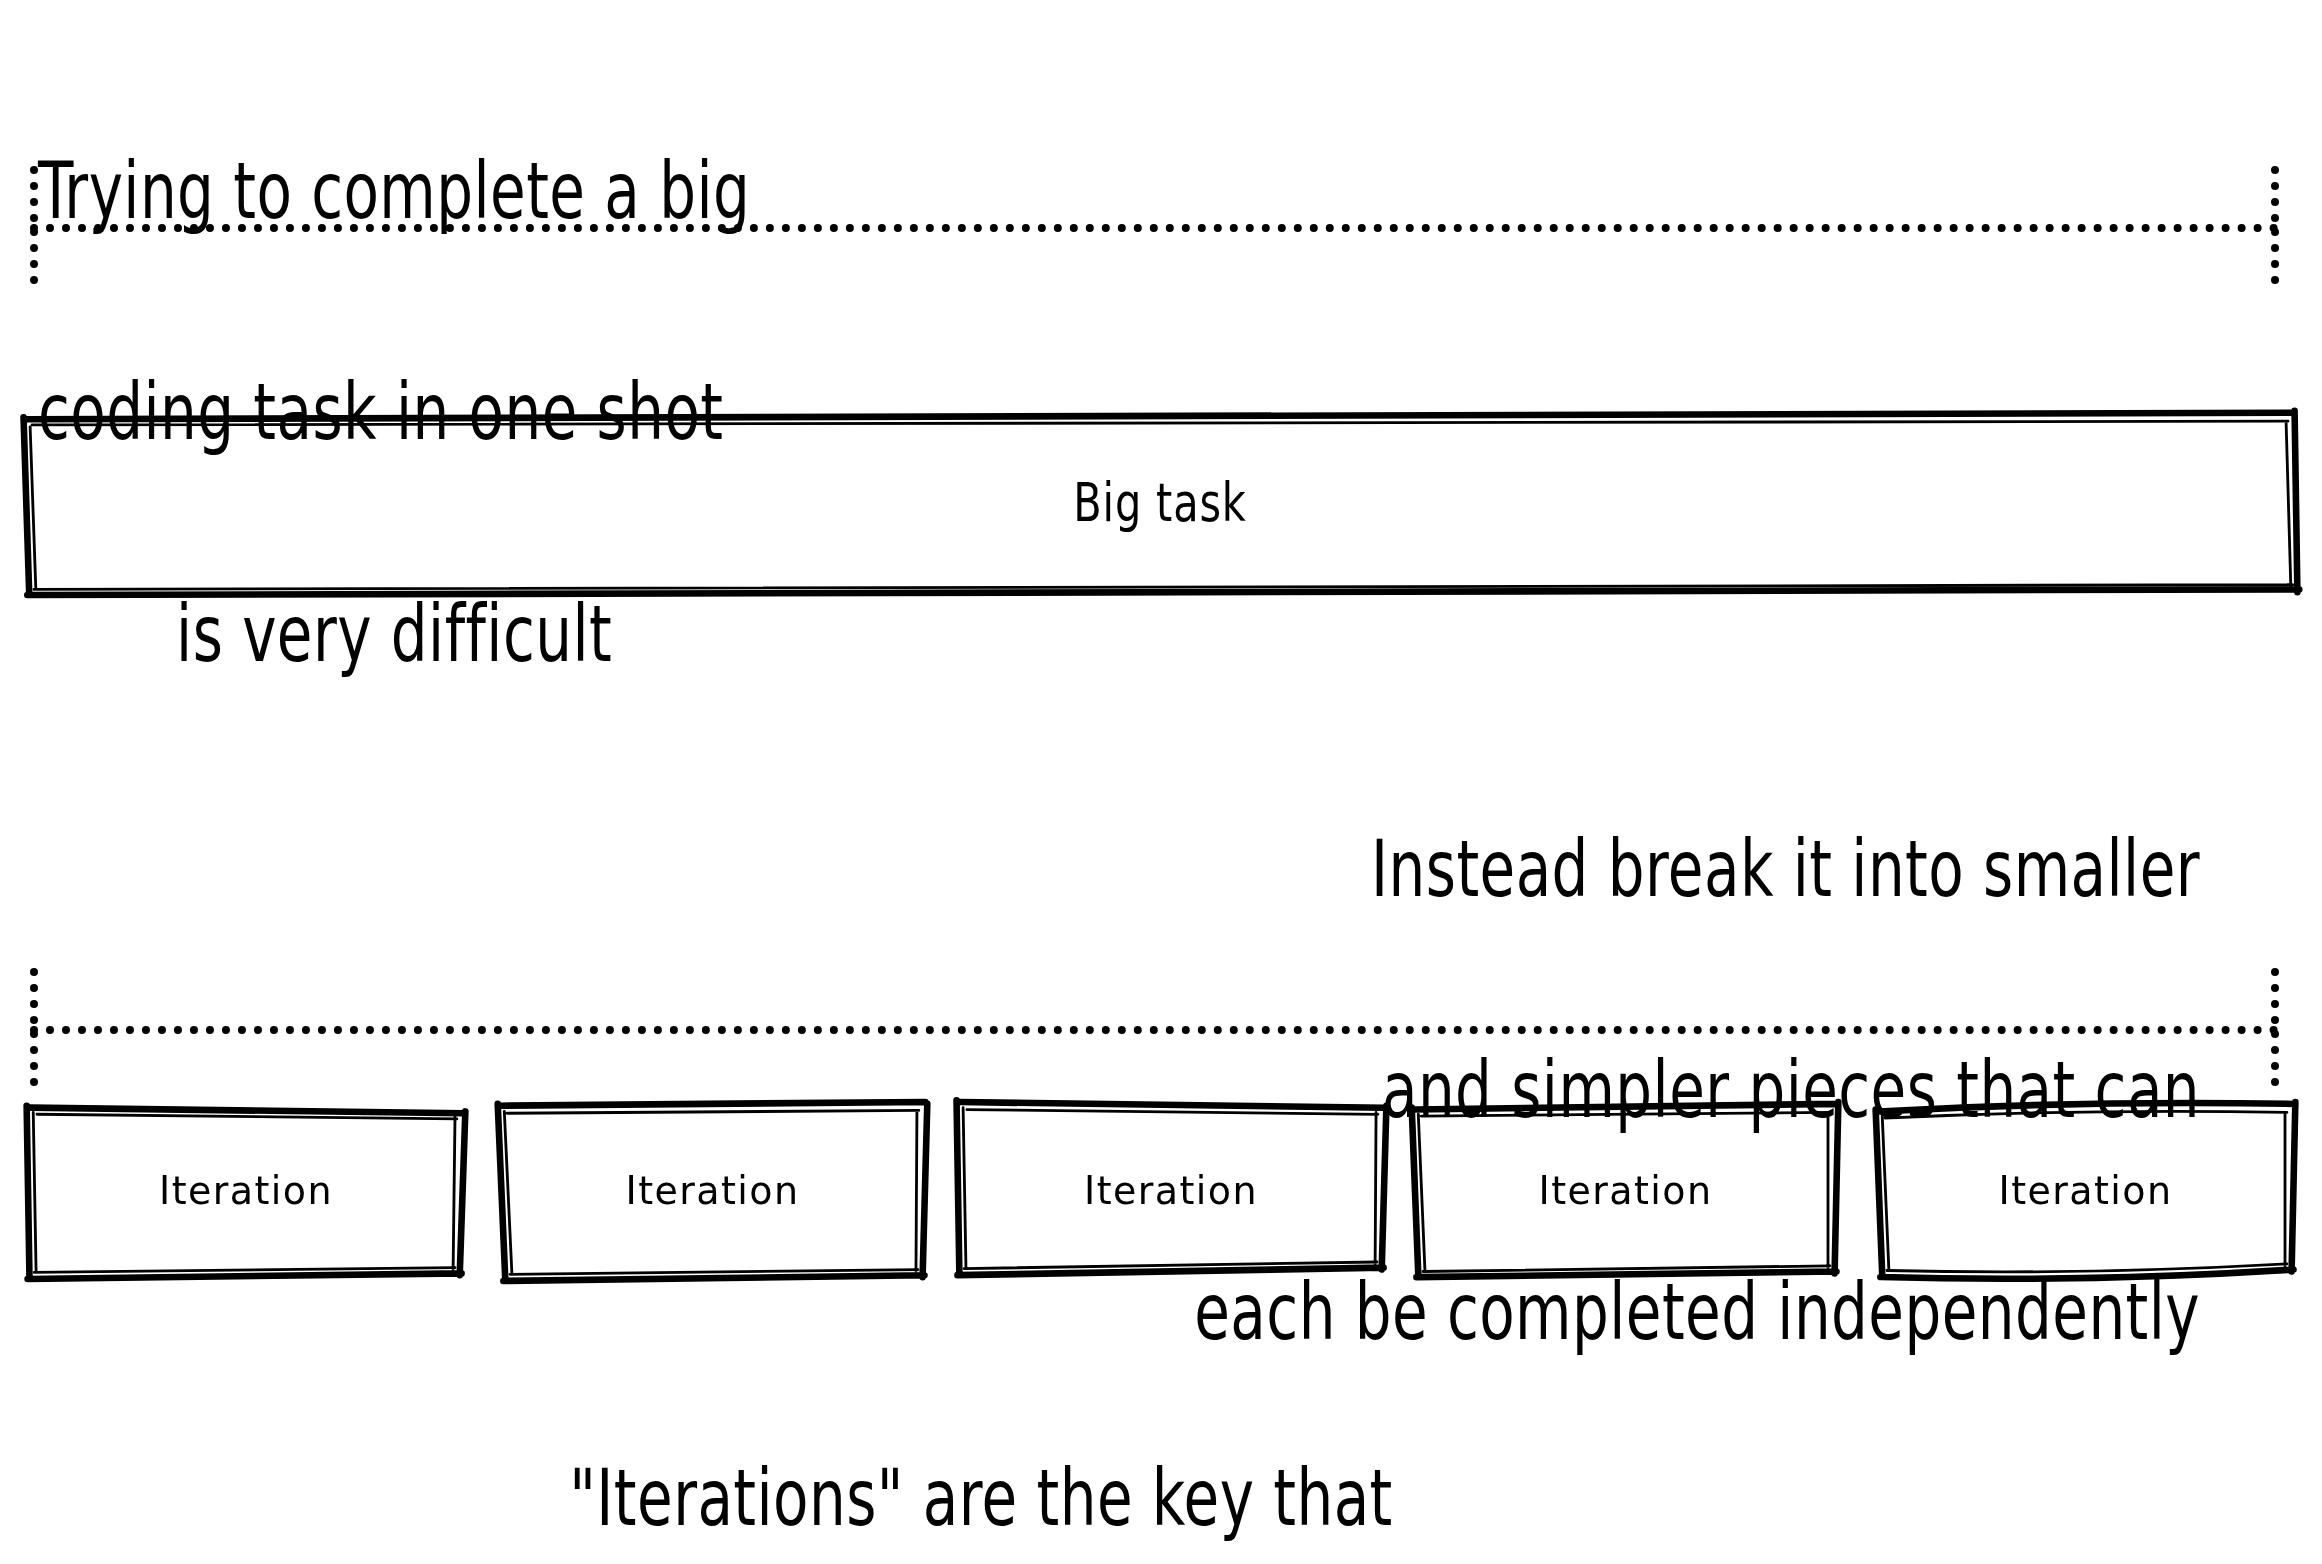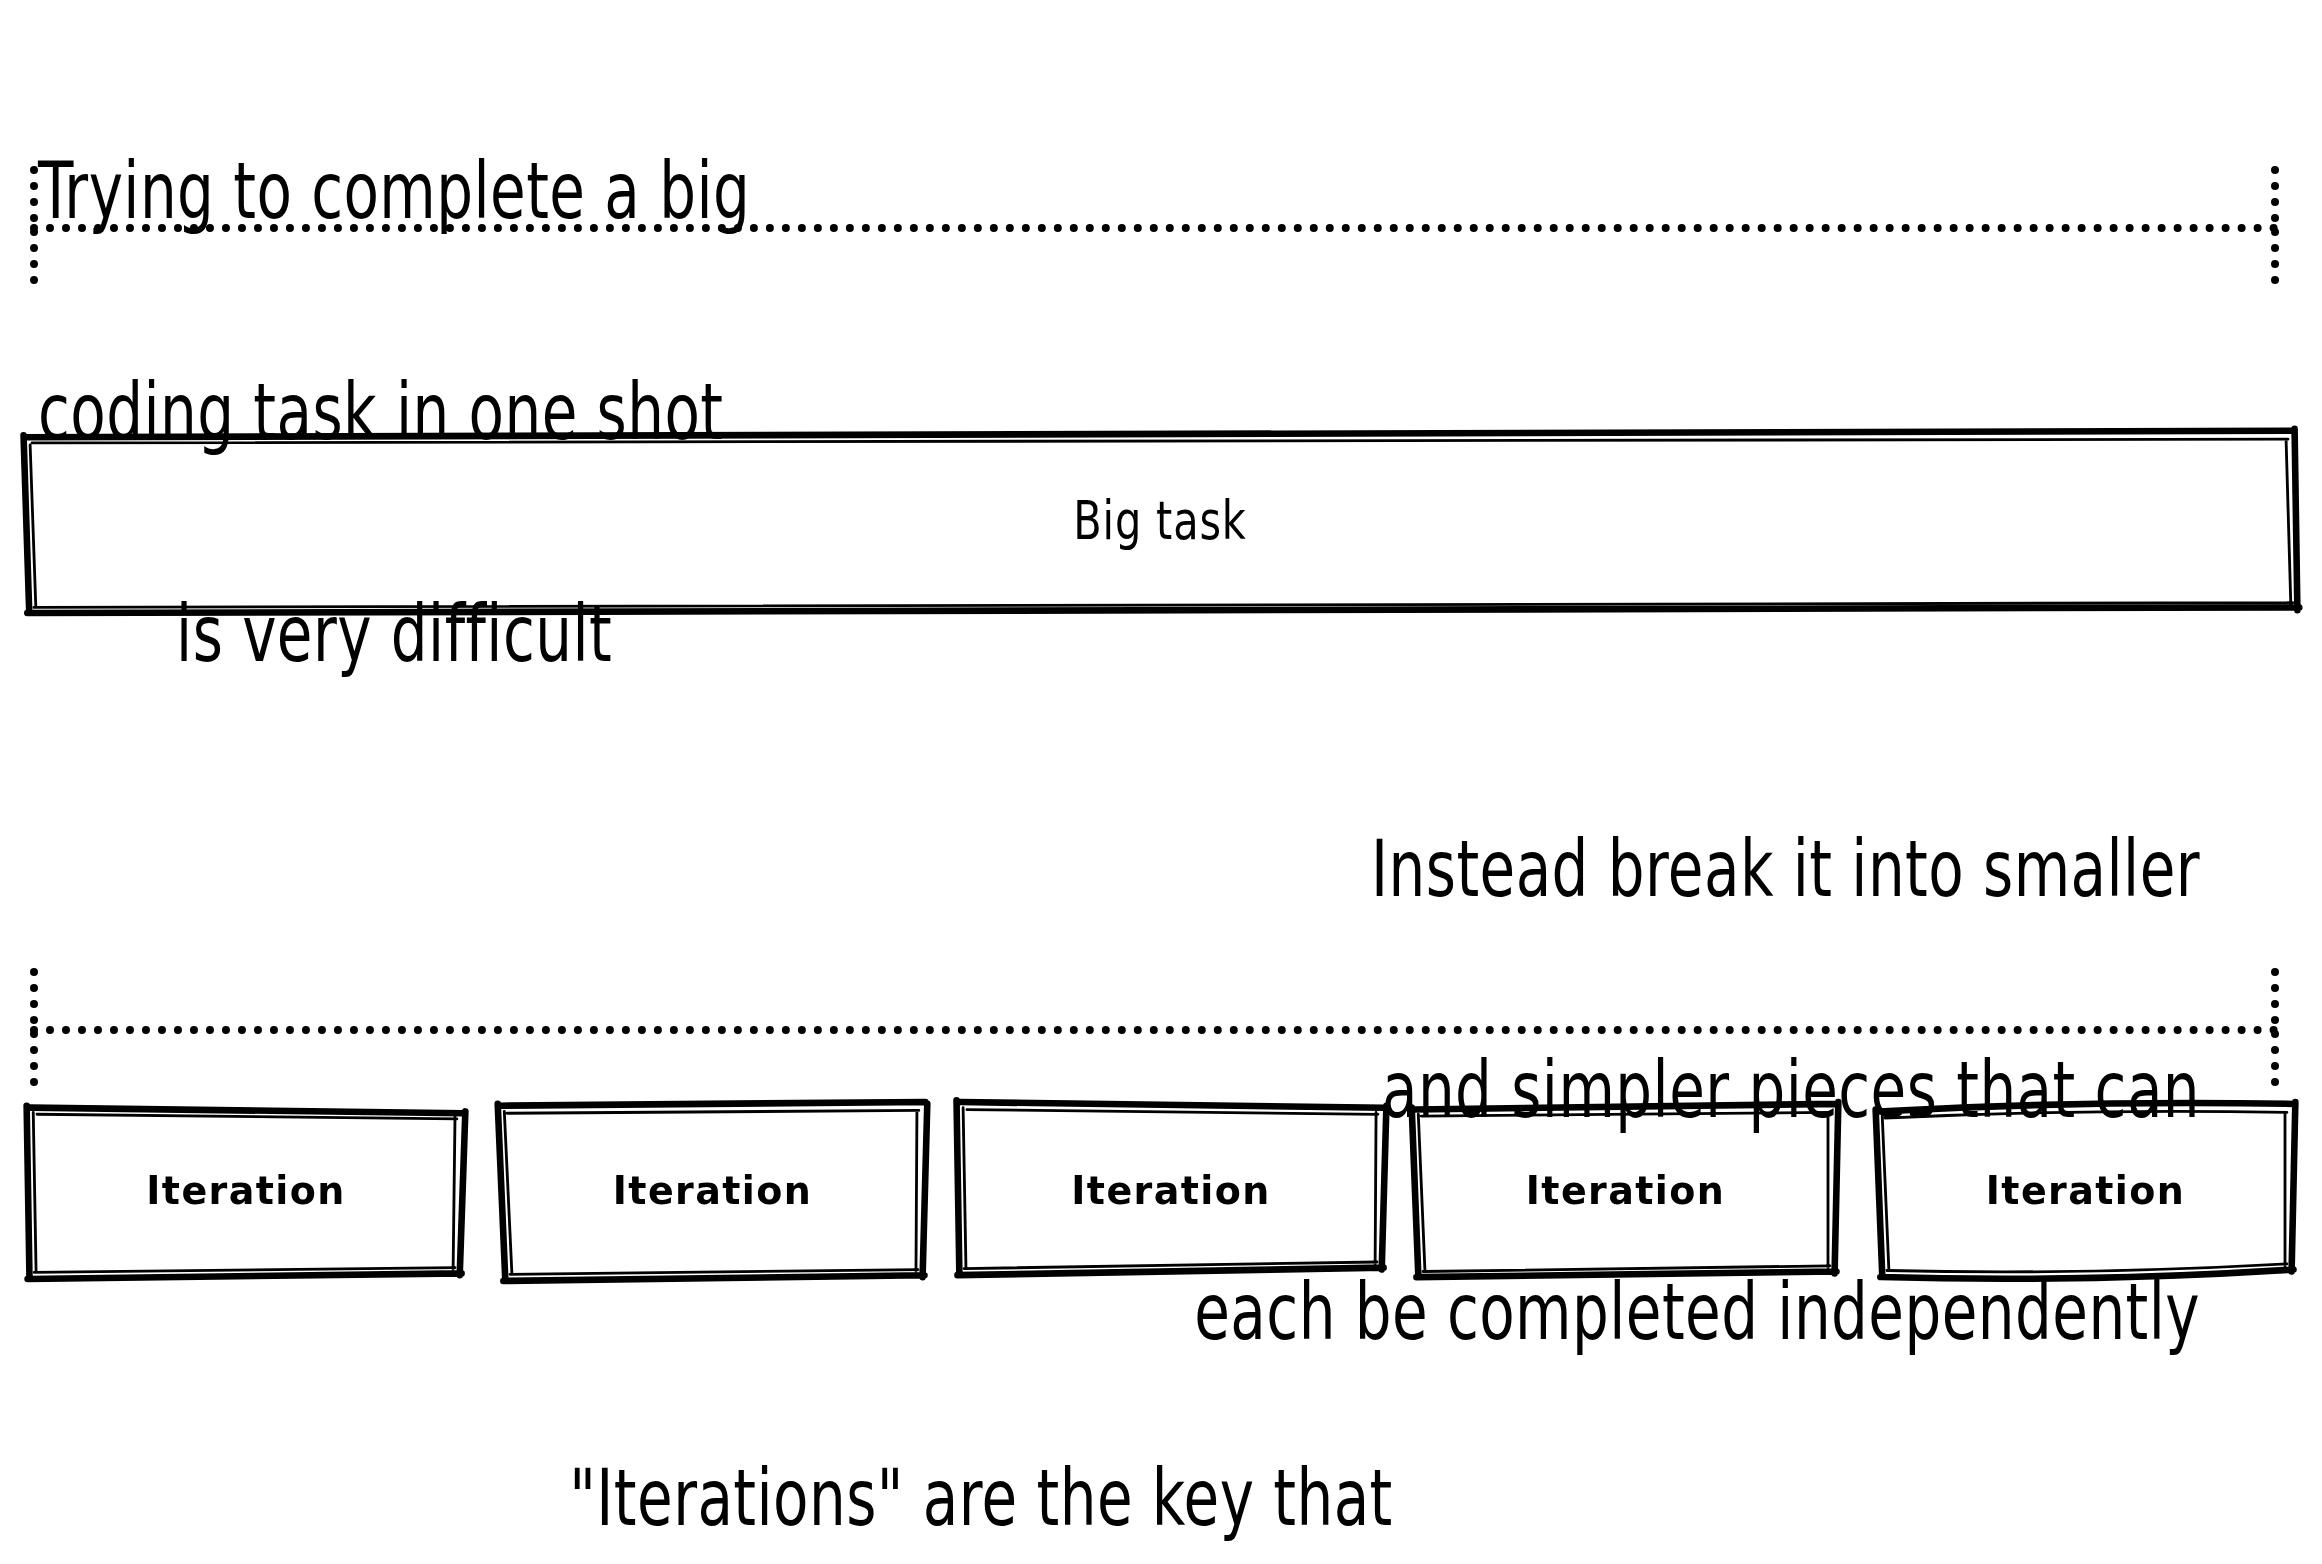--- a/index.html
+++ b/index.html
@@ -67,22 +67,22 @@
     font-size:49px;font-stretch:condensed;
     transform:scale(0.94,1.10);letter-spacing:0.9px;
   }
   
   .blabel.round-label{
     font-family:"DejaVu Sans", sans-serif;
     font-size:38px;letter-spacing:1.4px;
     transform:scale(1.0,1.02);
   }
 
-  #box-bigtask{left:17px;top:426px;width:2286px;height:188px;}
-  .iterbox{top:1098px;height:185px;font-weight:bold;}
+  #box-bigtask{left:17px;top:408px;width:2286px;height:188px;}
+  .iterbox{top:1098px;height:185px;}
   #box-iter-0{left:21px;width:450px;}
   #box-iter-1{left:493px;width:439px;}
   #box-iter-2{left:949px;width:444px;}
   #box-iter-3{left:1407px;width:437px;}
   #box-iter-4{left:1870px;width:431px;}
 </style>
 </head>
 <body>
 
 <div class="hand marker" id="caption-top">

